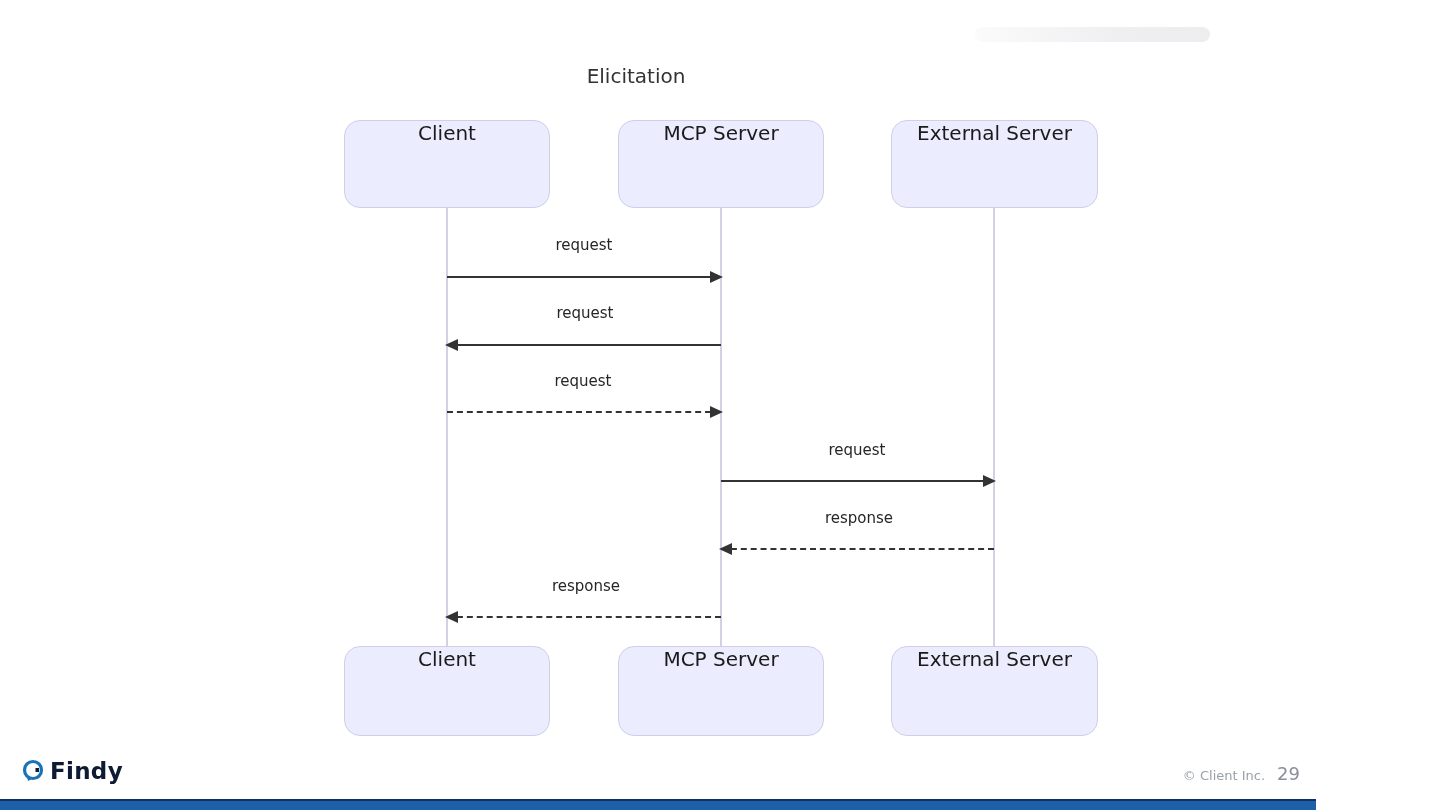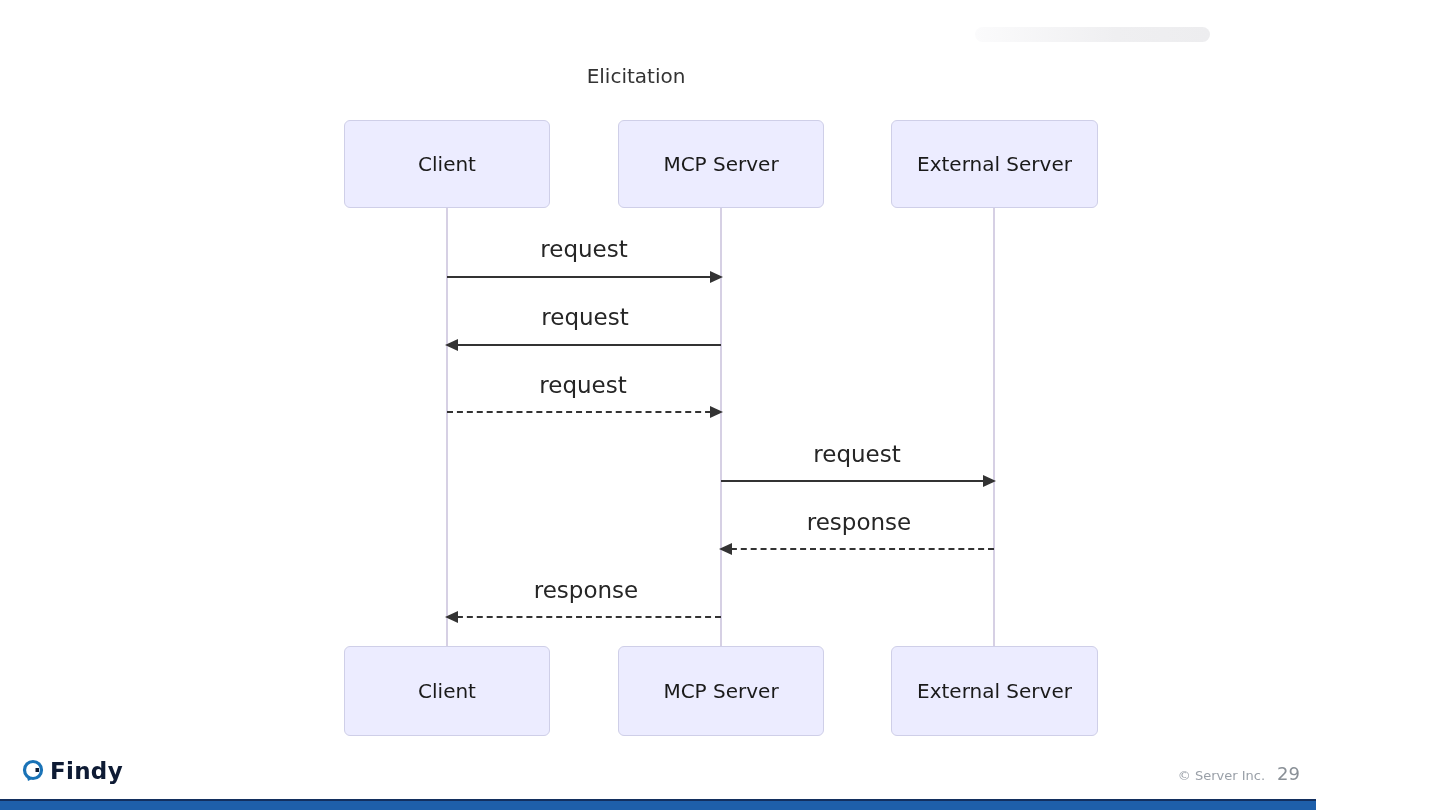--- a/index.html
+++ b/index.html
@@ -21,35 +21,35 @@
   
   .diagram-title{
     position:absolute;left:636px;top:64px;transform:translateX(-50%);
     font-size:20px;color:#333333;white-space:nowrap;
   }
   
   .pbox{
     position:absolute;height:88px;
     background:#ECECFF;
     border:1px solid #cfcfe8;
-    border-radius:6px;
-    display:flex;align-items:center;justify-content:center;
+    border-radius:16px;
+    display:flex;justify-content:center;
     font-size:20px;color:#1a1a1a;
     box-sizing:border-box;
   }
   .pbox.bottom{height:90px;}
   
   .lifeline{
     position:absolute;top:208px;height:438px;width:2px;
     background:#d6d0e4;
   }
   
   .msg-label{
     position:absolute;transform:translateX(-50%);
-    font-size:23px;color:#262626;white-space:nowrap;
+    font-size:15px;color:#262626;white-space:nowrap;
   }
   
   .arrow{
     position:absolute;height:0;
     border-top:2px solid #333333;
   }
   .arrow.dashed{border-top-style:dashed;}
   .head{
     position:absolute;top:-7px;width:0;height:0;
     border-top:6px solid transparent;
@@ -142,19 +142,19 @@
   <div class="footer-logo">
     <svg width="26" height="26" viewBox="0 0 26 26">
       <circle cx="13" cy="12" r="8.5" fill="none" stroke="#1a73b7" stroke-width="3.2"></circle>
       <path d="M7 19 L12 21 L8 23 Z" fill="#1a73b7"></path>
       <rect x="15.5" y="10" width="3.5" height="4" fill="#0e1b34"></rect>
     </svg>
     <span class="brand-text">Findy</span>
   </div>
 
   <div class="footer-right">
-    <span class="copyright">© Server Inc.</span>
+    <span class="copyright">© Client Inc.</span>
     <span class="page-number">29</span>
   </div>
 
   <div class="bottom-bar"></div>
 
 </div>
 
 </body></html>

